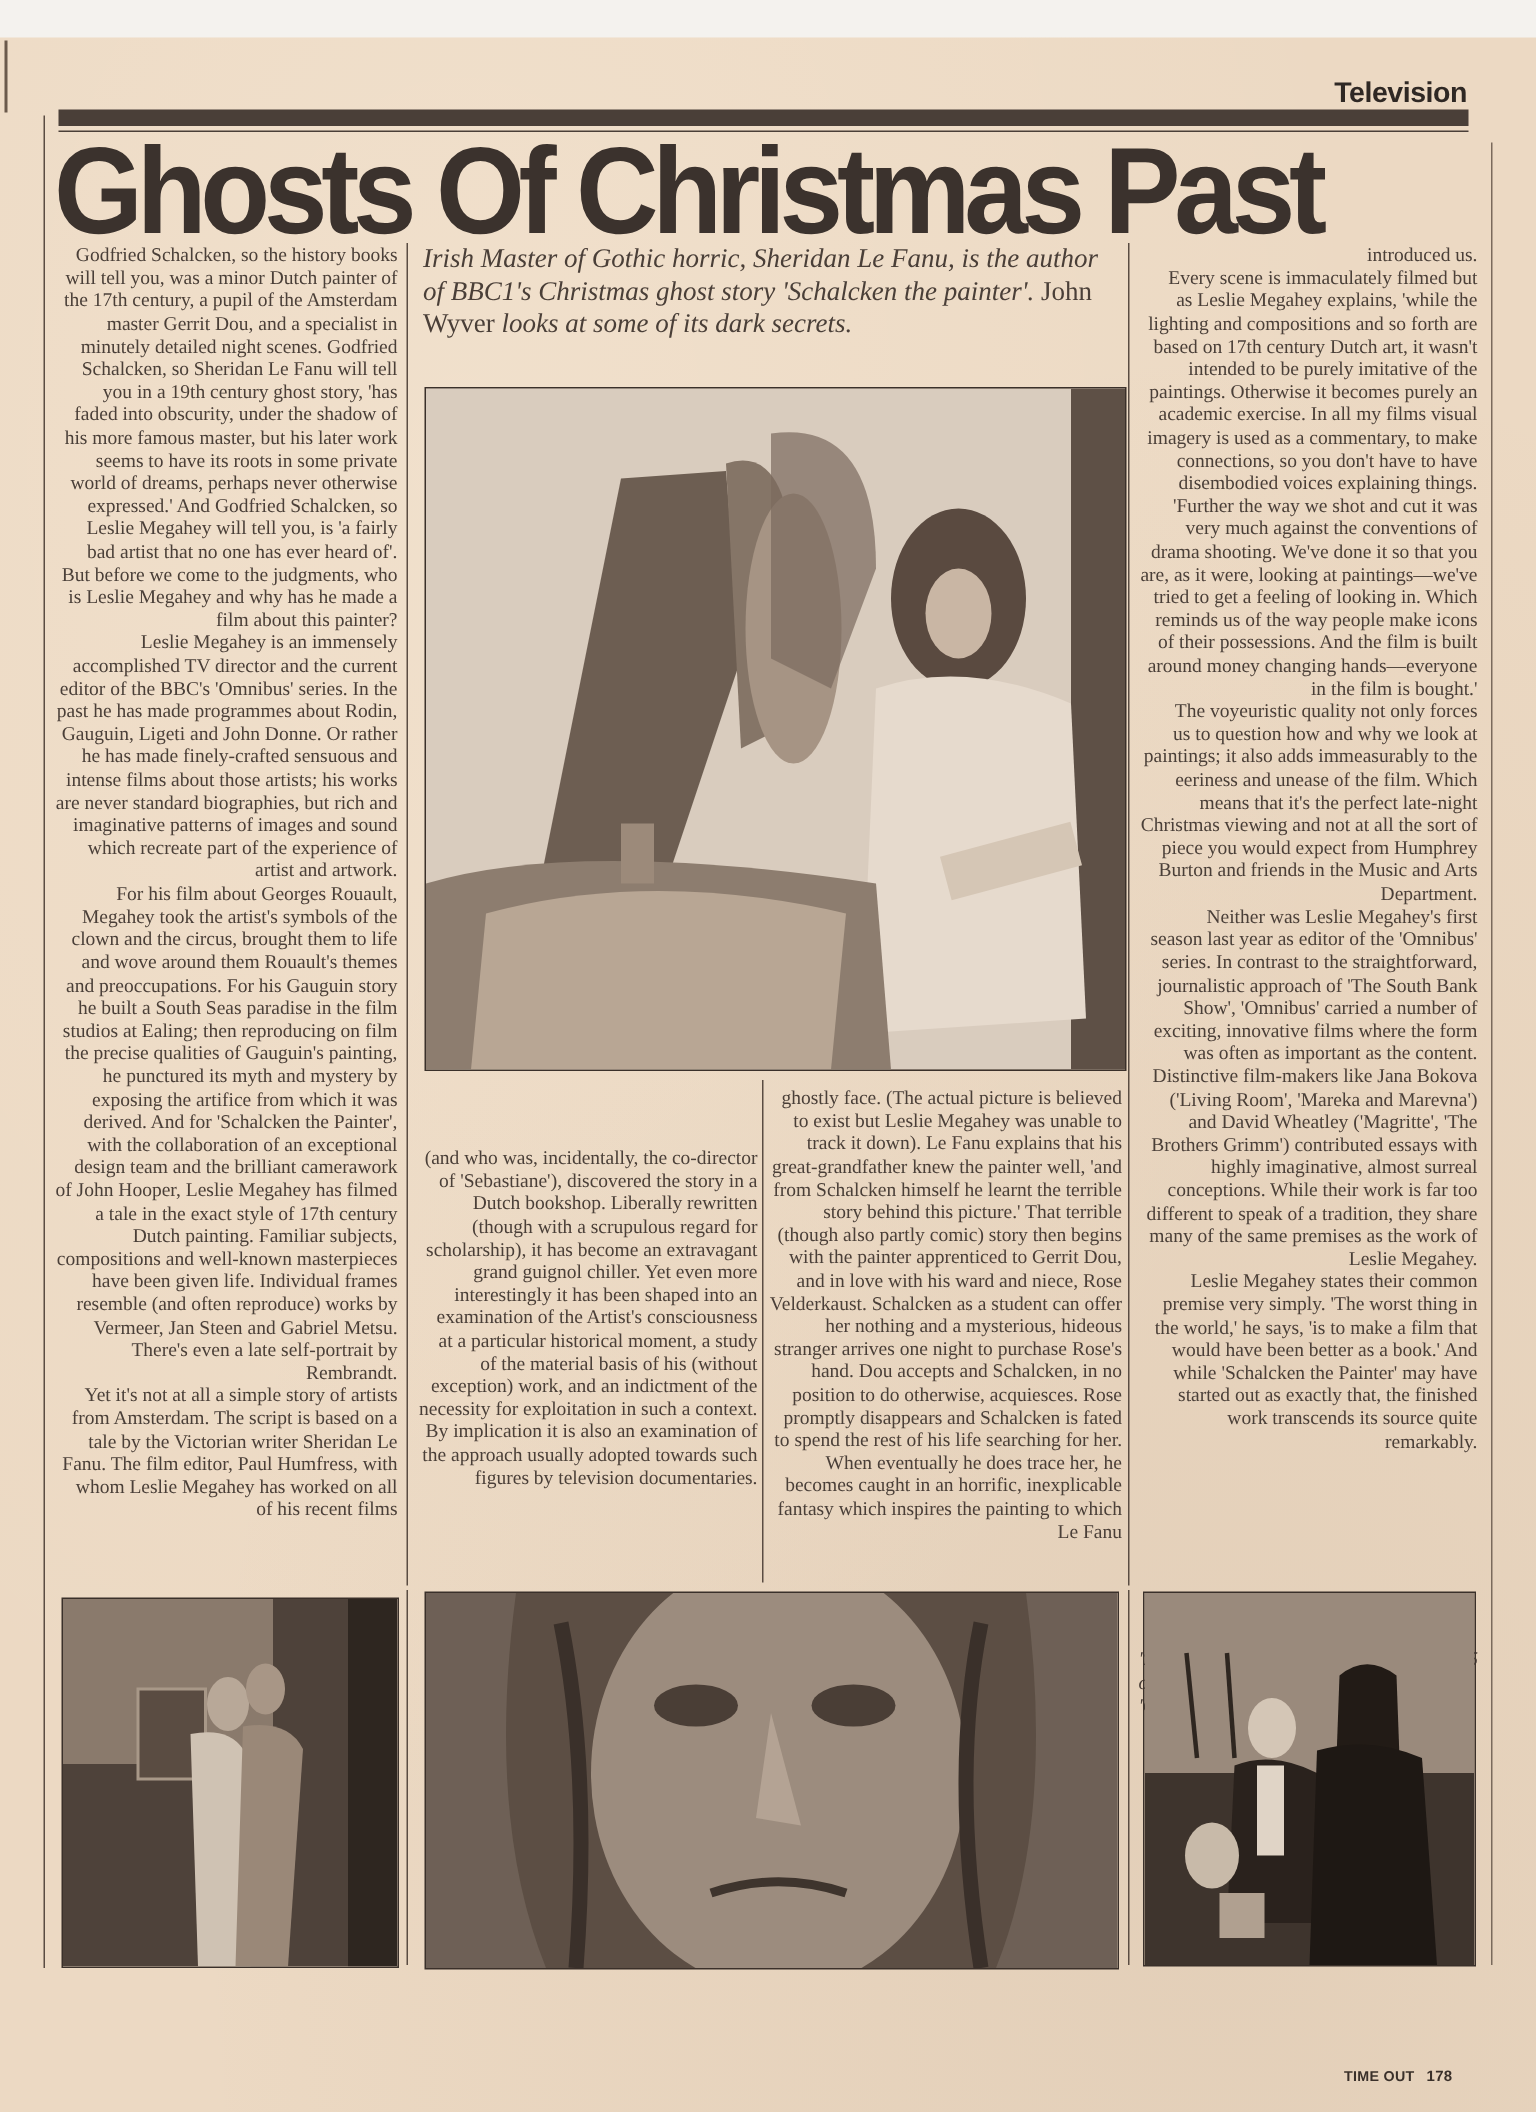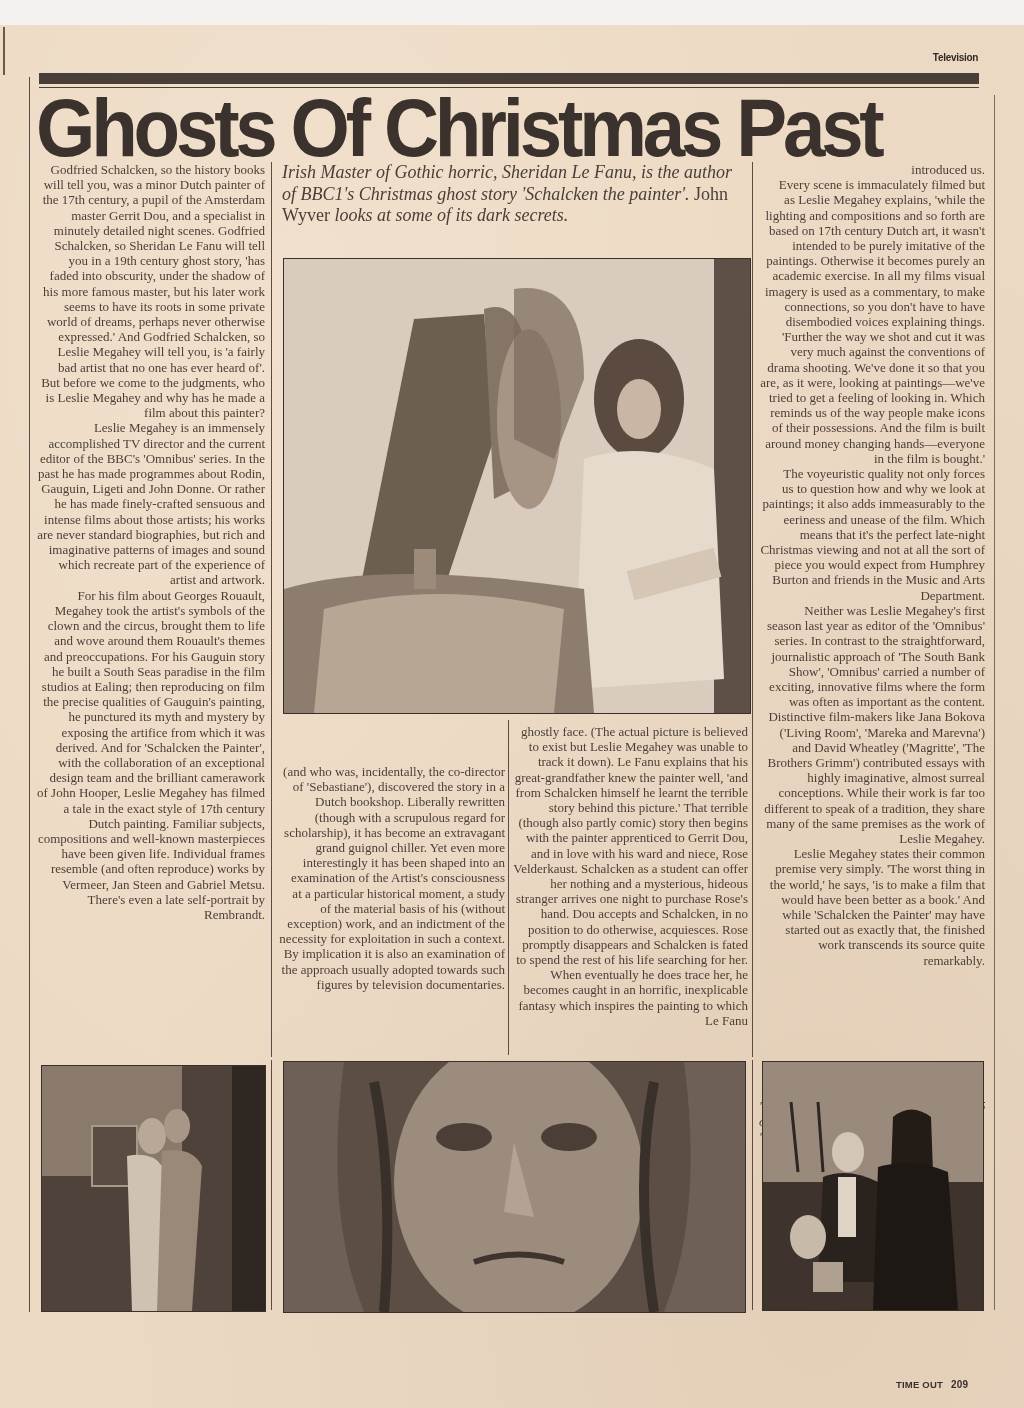--- a/index.html
+++ b/index.html
@@ -1,20 +1,20 @@
 <!DOCTYPE html>
 <html><head>
 <meta charset="utf-8">
 <style>
   html,body{margin:0;padding:0;}
   body{width:1024px;height:1408px;position:relative;background:#f4f2ee;overflow:hidden;font-family:"Liberation Serif","DejaVu Serif",serif;color:#3a322c;}
   .paper{position:absolute;left:0;top:25px;width:1024px;height:1383px;background:#ecd9c3;}
   .paper::after{content:"";position:absolute;inset:0;background:radial-gradient(ellipse at 30% 20%,rgba(255,245,230,.25),rgba(0,0,0,0) 60%),radial-gradient(ellipse at 80% 90%,rgba(120,90,60,.08),rgba(0,0,0,0) 60%);pointer-events:none;}
   .edge-line{position:absolute;left:3px;top:27px;width:2px;height:48px;background:#6b5a4c;}
-  .section{position:absolute;right:46px;top:52px;font-family:"Liberation Sans","DejaVu Sans",sans-serif;font-weight:bold;font-size:10px;color:#2f2824;letter-spacing:-.3px;}
+  .section{position:absolute;right:46px;top:52px;font-family:"Liberation Sans","DejaVu Sans",sans-serif;font-weight:bold;font-size:19px;color:#2f2824;letter-spacing:-.3px;}
   .rule-thick{position:absolute;left:39px;top:73px;width:940px;height:11px;background:#4a3f38;}
   .rule-thin{position:absolute;left:39px;top:87px;width:940px;height:1px;background:#4a3f38;}
   .frame-left{position:absolute;left:29px;top:77px;width:1px;height:1235px;background:#5a4c42;}
   .frame-right{position:absolute;left:994px;top:95px;width:1px;height:1215px;background:#7a6a5c;}
   .headline{position:absolute;left:36px;top:88px;width:945px;font-family:"Liberation Sans","DejaVu Sans",sans-serif;font-weight:bold;font-size:82px;line-height:80px;color:#3b322d;letter-spacing:-4.5px;white-space:nowrap;transform:scaleX(.93);transform-origin:left top;}
   .col{position:absolute;font-size:13px;line-height:15.2px;color:#4a3f38;text-align:right;}
   .col p{margin:0;}
   .col p.ind{text-indent:16px;}
   .c1{left:37px;top:162px;width:228px;}
   .c4{left:759px;top:162px;width:226px;}
@@ -45,20 +45,21 @@
 <div class="rule-thin"></div>
 <div class="frame-left"></div>
 <div class="frame-right"></div>
 
 <h1 class="headline" style="margin:0">Ghosts Of Christmas Past</h1>
 
 <div class="col c1">
   <p>Godfried Schalcken, so the history books will tell you, was a minor Dutch painter of the 17th century, a pupil of the Amsterdam master Gerrit Dou, and a specialist in minutely detailed night scenes. Godfried Schalcken, so Sheridan Le Fanu will tell you in a 19th century ghost story, 'has faded into obscurity, under the shadow of his more famous master, but his later work seems to have its roots in some private world of dreams, perhaps never otherwise expressed.' And Godfried Schalcken, so Leslie Megahey will tell you, is 'a fairly bad artist that no one has ever heard of'. But before we come to the judgments, who is Leslie Megahey and why has he made a film about this painter?</p>
   <p class="ind">Leslie Megahey is an immensely accomplished TV director and the current editor of the BBC's 'Omnibus' series. In the past he has made programmes about Rodin, Gauguin, Ligeti and John Donne. Or rather he has made finely-crafted sensuous and intense films about those artists; his works are never standard biographies, but rich and imaginative patterns of images and sound which recreate part of the experience of artist and artwork.</p>
   <p class="ind">For his film about Georges Rouault, Megahey took the artist's symbols of the clown and the circus, brought them to life and wove around them Rouault's themes and preoccupations. For his Gauguin story he built a South Seas paradise in the film studios at Ealing; then reproducing on film the precise qualities of Gauguin's painting, he punctured its myth and mystery by exposing the artifice from which it was derived. And for 'Schalcken the Painter', with the collaboration of an exceptional design team and the brilliant camerawork of John Hooper, Leslie Megahey has filmed a tale in the exact style of 17th century Dutch painting. Familiar subjects, compositions and well-known masterpieces have been given life. Individual frames resemble (and often reproduce) works by Vermeer, Jan Steen and Gabriel Metsu. There's even a late self-portrait by Rembrandt.</p>
+  <p class="ind">Yet it's not at all a simple story of artists from Amsterdam. The script is based on a tale by the Victorian writer Sheridan Le Fanu. The film editor, Paul Humfress, with whom Leslie Megahey has worked on all of his recent films</p>
 </div>
 <div class="vrule" style="left:271px;top:162px;height:895px;"></div>
 
 <div class="standfirst">
   <span>Irish Master of Gothic horric, Sheridan Le Fanu, is the author of BBC1's Christmas ghost story 'Schalcken the painter'.</span>
   <span class="roman">John Wyver</span>
   <span>looks at some of its dark secrets.</span>
 </div>
 
 <div class="photo ph-main">
@@ -139,14 +140,14 @@
     <rect x="75" y="115" width="18" height="60" fill="#e0d4c6"></rect>
     <ellipse cx="148" cy="75" rx="18" ry="24" fill="#c0ae9c"></ellipse>
     <path d="M130 55 Q148 40 168 55 L170 110 L128 110 Z" fill="#221b16"></path>
     <path d="M115 105 Q150 95 185 110 L195 248 L110 248 Z" fill="#1e1814"></path>
     <ellipse cx="45" cy="175" rx="18" ry="22" fill="#c8baa9"></ellipse>
     <rect x="50" y="200" width="30" height="30" fill="#b0a090"></rect>
   </svg>
 </div>
 
 <div class="footer">
-  <span>TIME OUT</span><span class="num">209</span>
+  <span>TIME OUT</span><span class="num">178</span>
 </div>
 
 </body></html>

